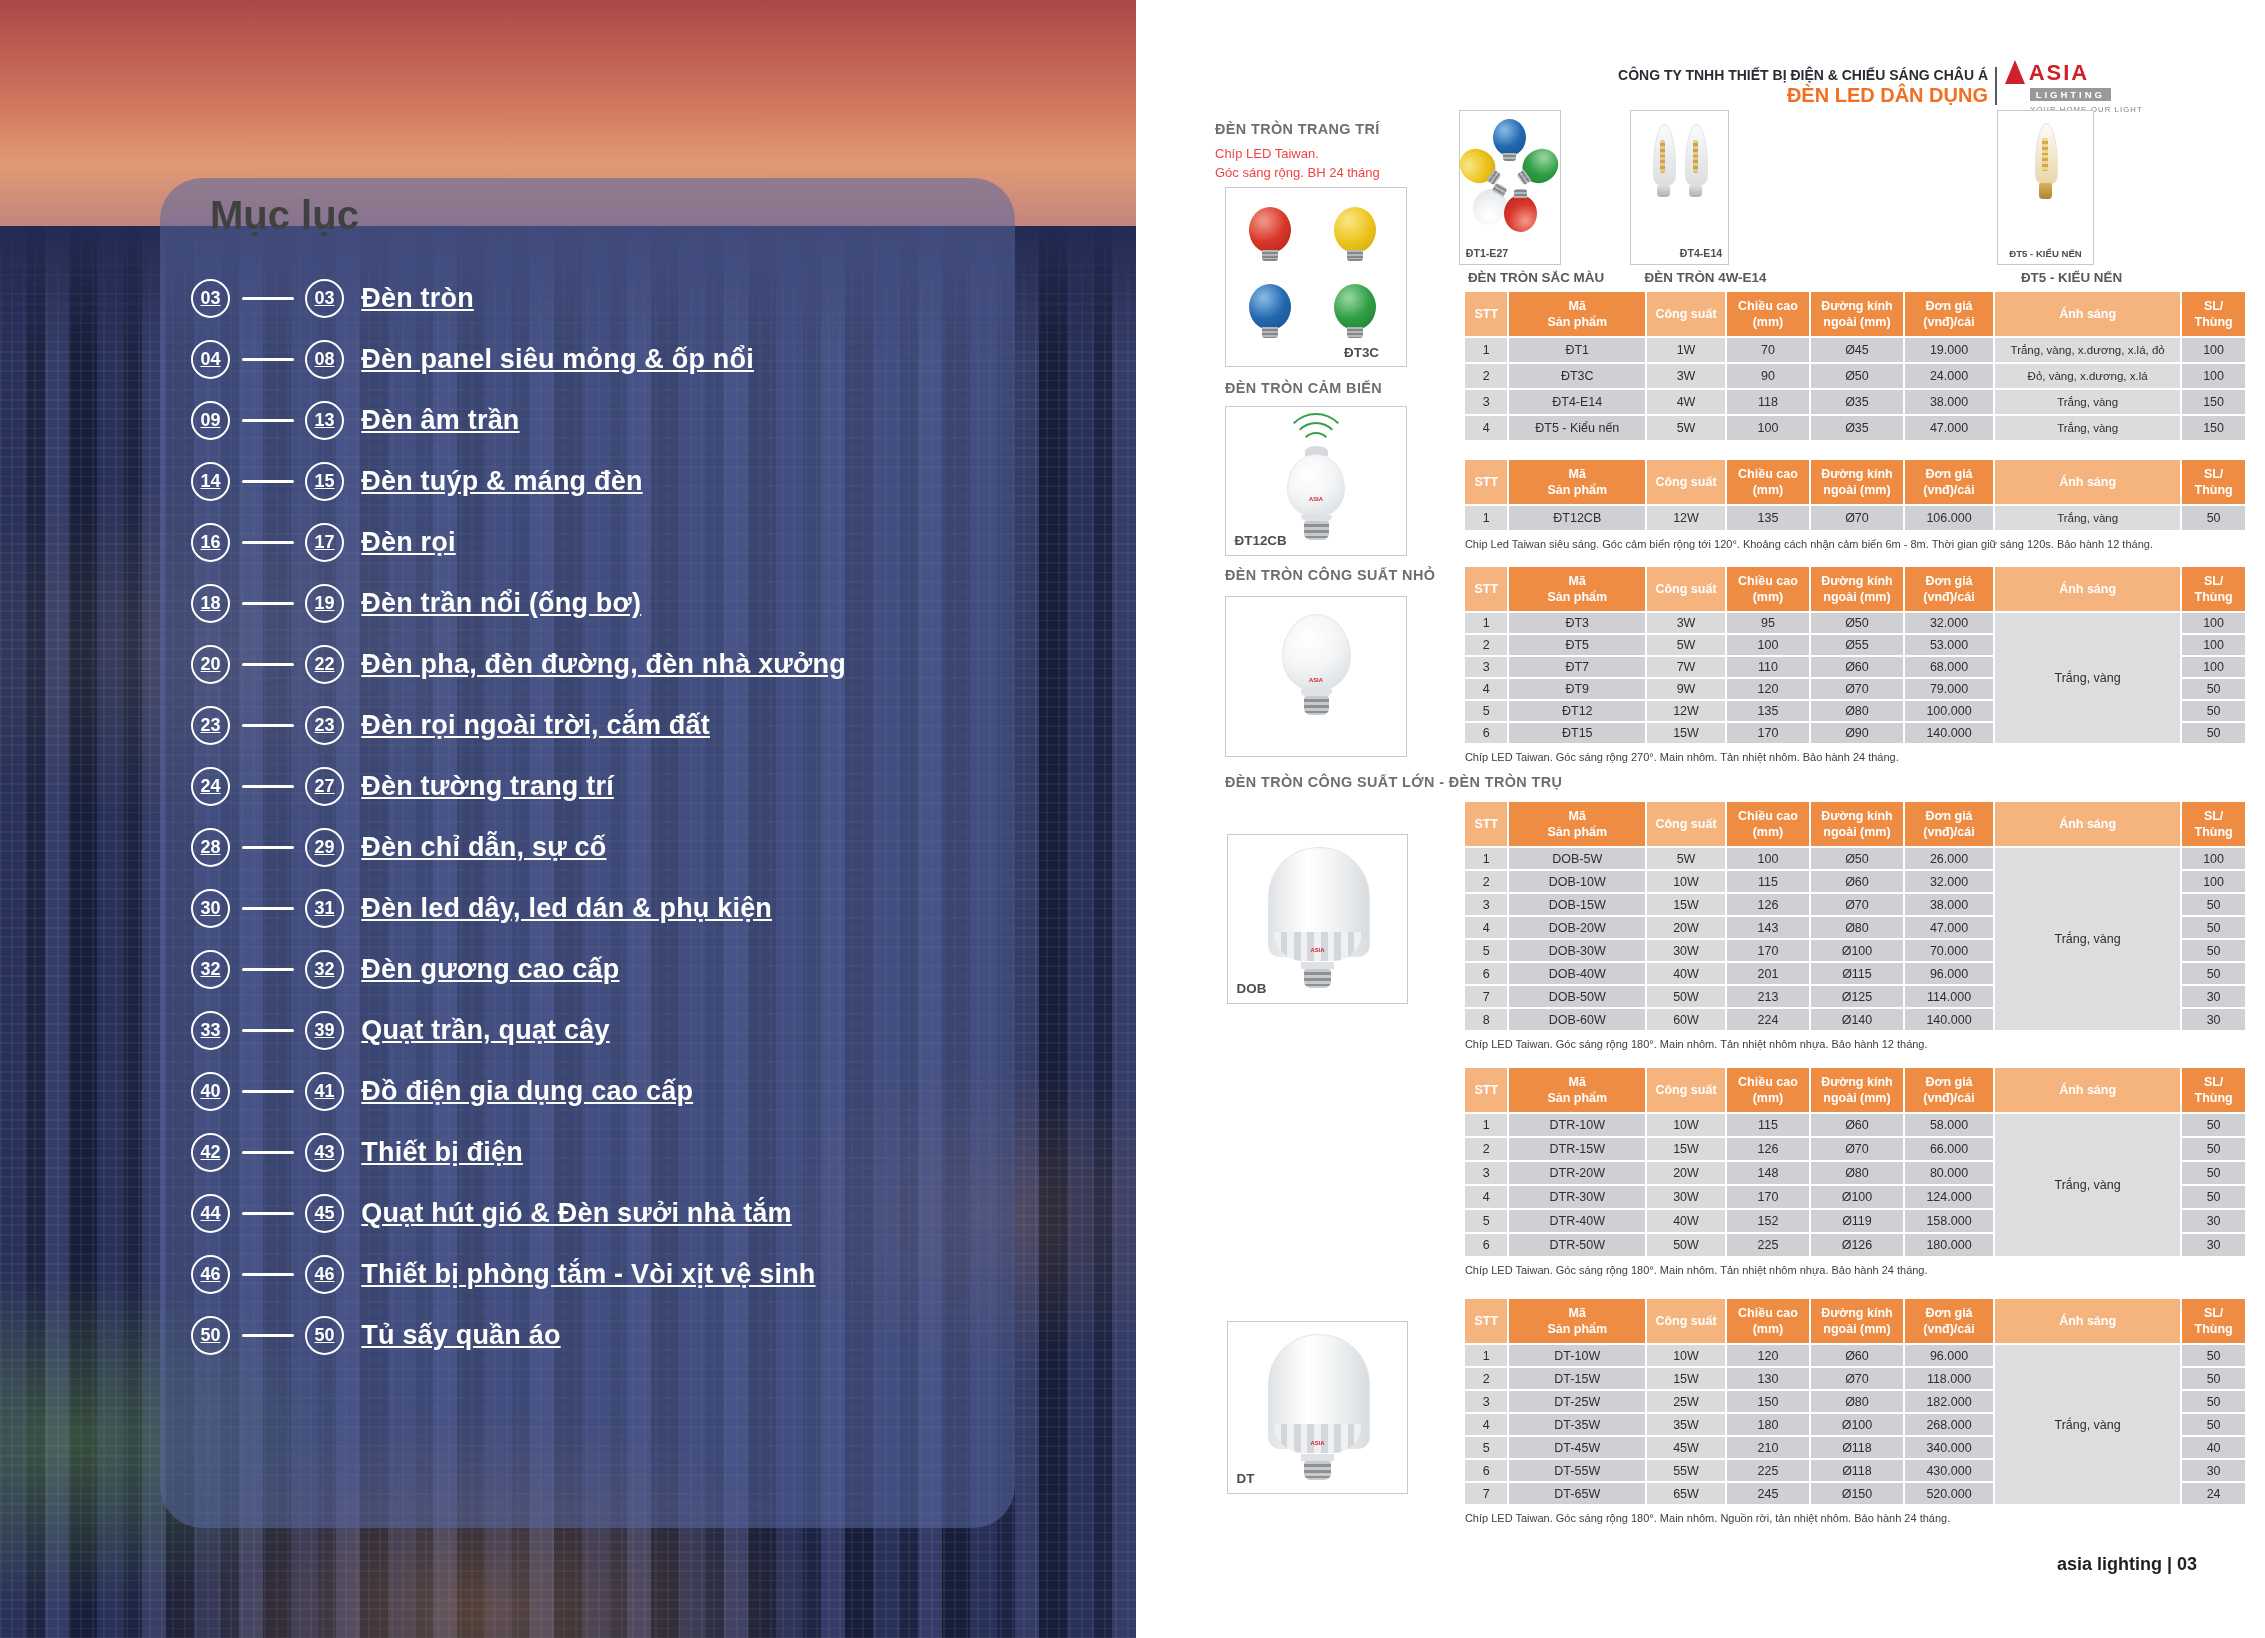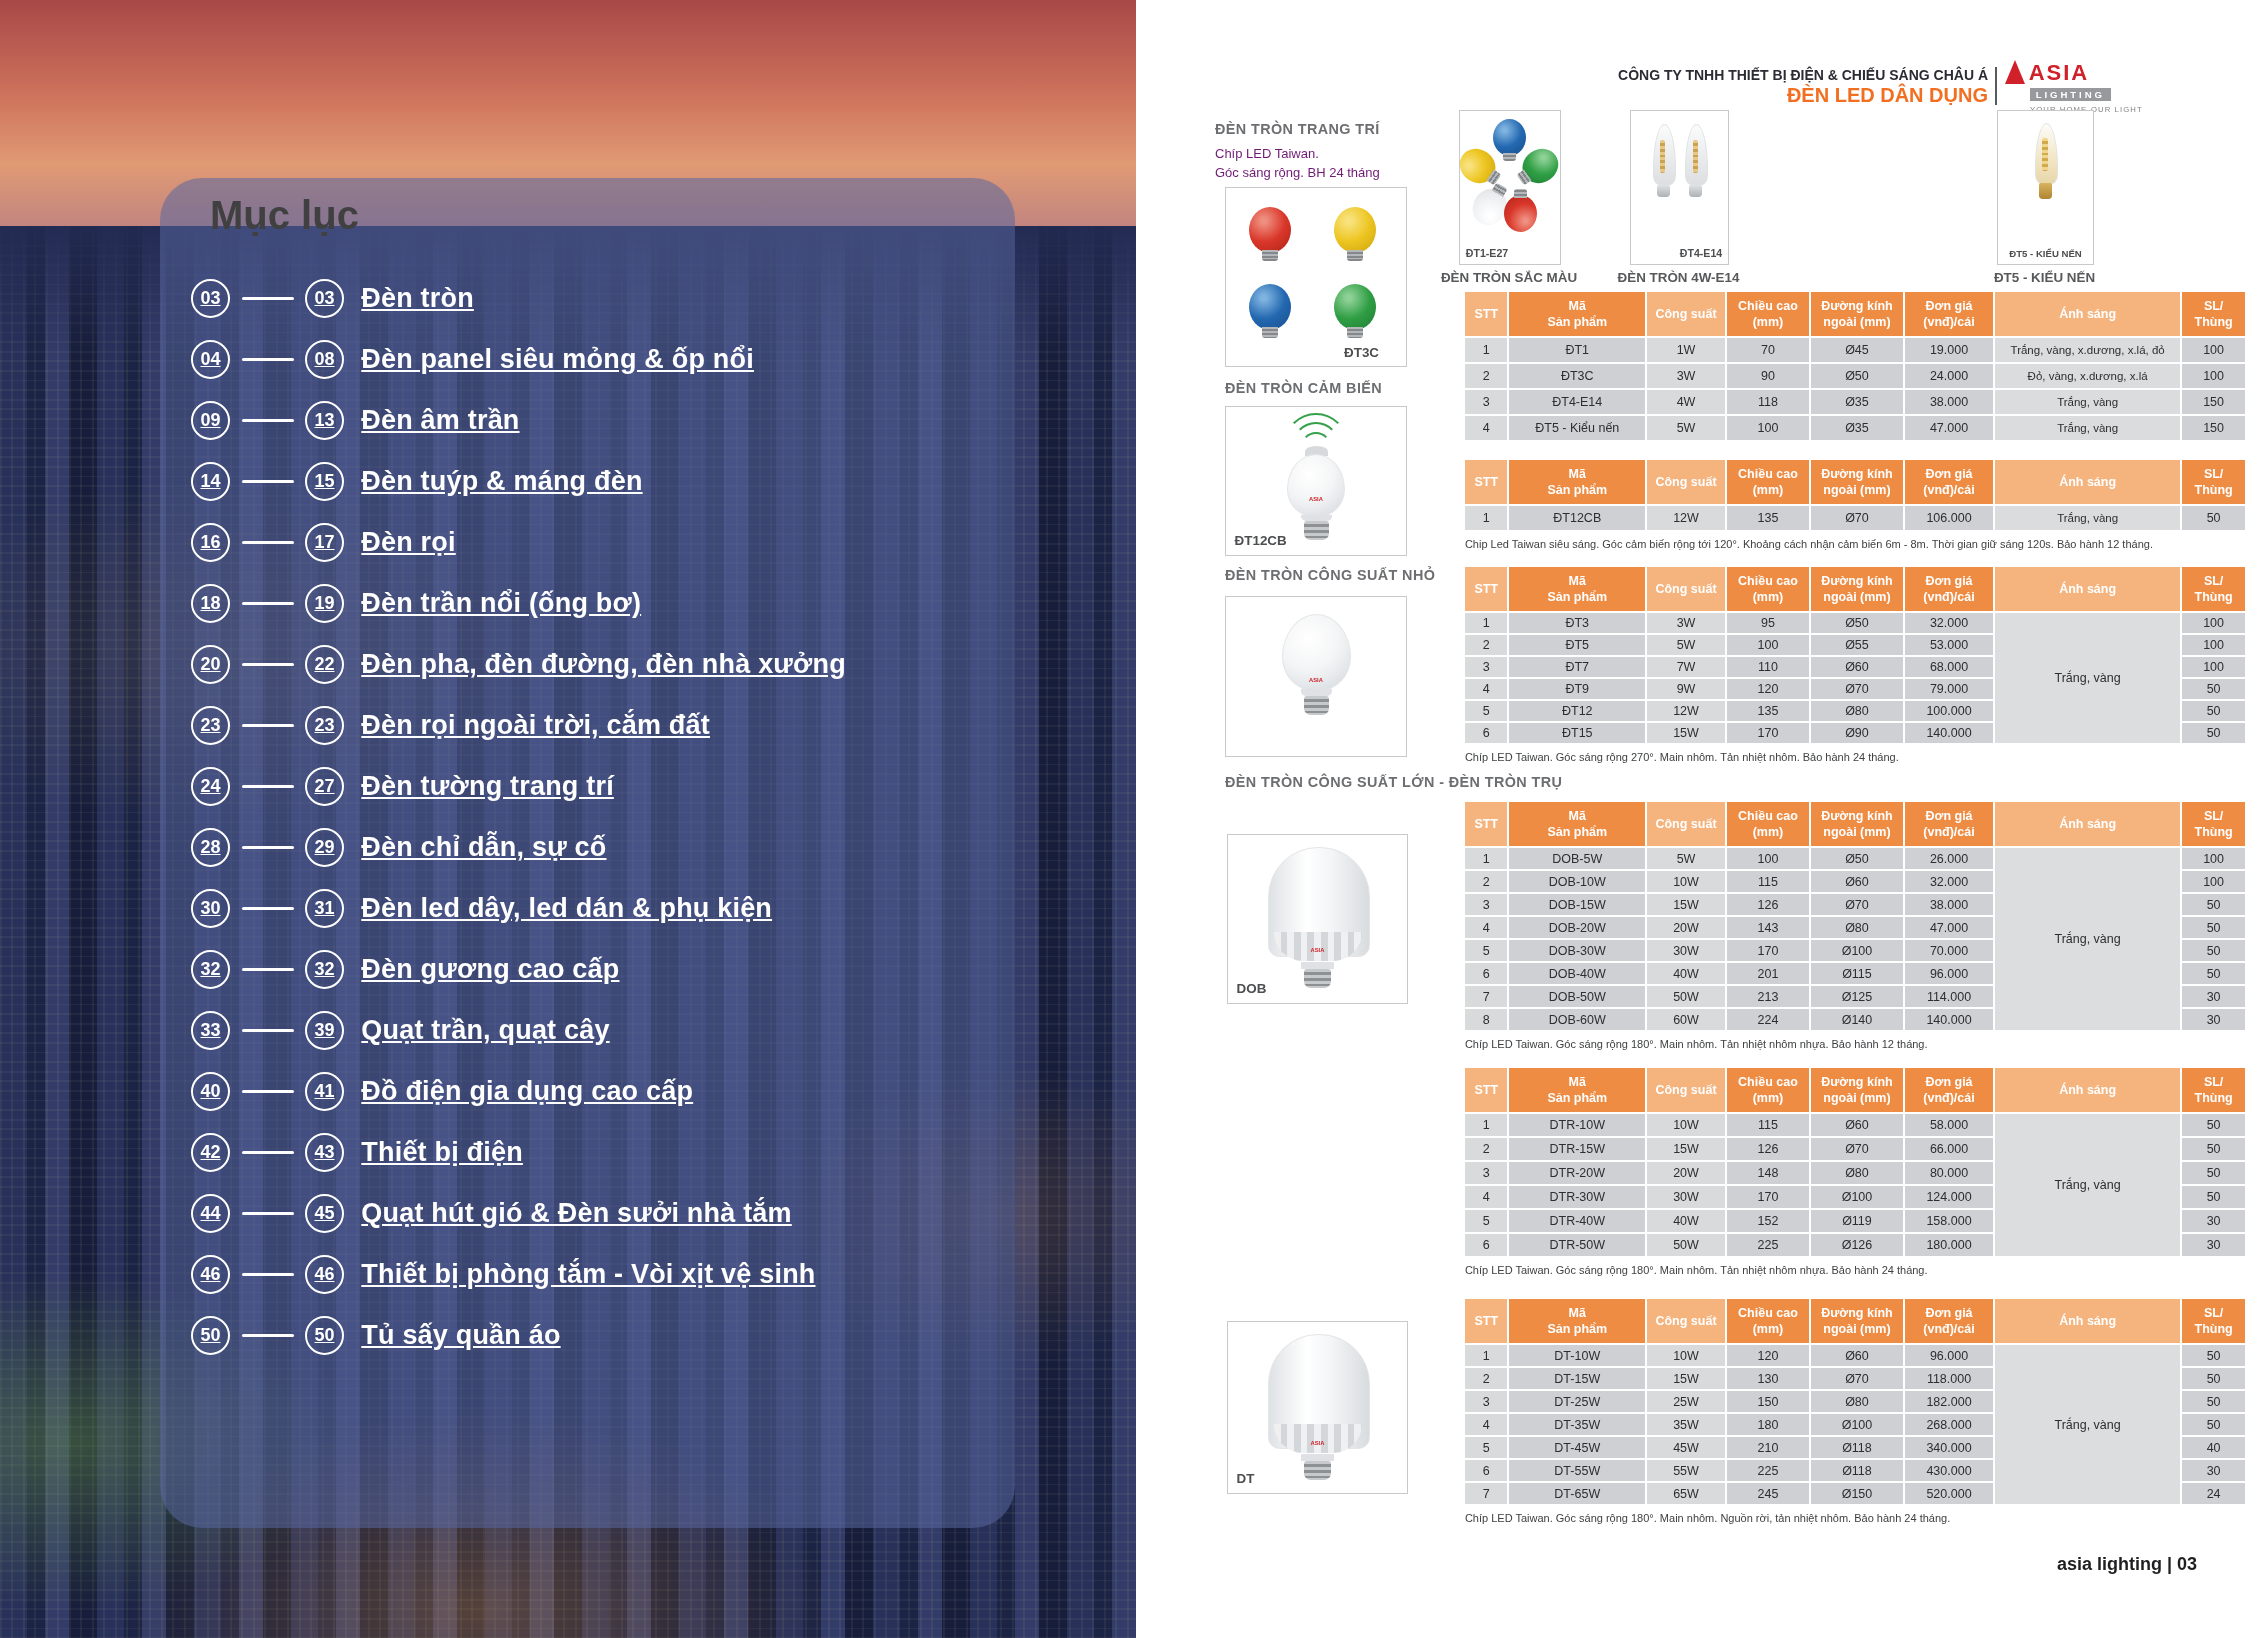--- a/index.html
+++ b/index.html
@@ -42,24 +42,24 @@
   .logo-top{display:flex;align-items:flex-end;}
   .logo-tri{width:0;height:0;border-left:10.6px solid transparent;border-right:10.6px solid transparent;
             border-bottom:24px solid #d0202a;margin-right:3.8px;}
   .logo-asia{font-size:22px;font-weight:bold;color:#d0202a;letter-spacing:1.9px;line-height:1;}
   .logo-lighting{margin:2.9px 0 0 25px;background:#97999c;color:#fff;font-size:9.6px;font-weight:bold;
                  letter-spacing:2.9px;padding:1px 5.8px;display:inline-block;}
   .logo-tag{margin:2.9px 0 0 25px;font-size:7.7px;color:#808285;letter-spacing:1.1px;white-space:nowrap;}
 
   
   .sec-title{position:absolute;font-size:14.4px;font-weight:bold;color:#6d6e71;letter-spacing:0.4px;white-space:nowrap;}
-  .sec-desc{position:absolute;font-size:13px;color:#701a75;white-space:nowrap;}
+  .sec-desc{position:absolute;font-size:13px;color:#ef4444;white-space:nowrap;}
   .box{position:absolute;background:#fff;border:1px solid #c8c9cb;}
   .code{position:absolute;left:8.6px;bottom:6.7px;font-size:13.4px;font-weight:bold;color:#4d4e50;white-space:nowrap;}
-  .box-caption{position:absolute;top:270px;font-size:13.4px;font-weight:bold;color:#58595b;text-align:center;white-space:nowrap;}
+  .box-caption{position:absolute;top:270px;font-size:13.4px;font-weight:bold;color:#58595b;text-align:center;white-space:nowrap;padding-left:27px;}
 
   
   .cb{position:absolute;width:42px;height:56px;}
   .cb .g{width:42px;height:46px;border-radius:50%;}
   .cb .s{width:15.4px;height:10.6px;margin:-2.9px auto 0;border-radius:0 0 2.9px 2.9px;
          background:repeating-linear-gradient(180deg,#b5b8bb 0 1.9px,#85888b 1.9px 3.8px);}
   .cb.red .g{background:radial-gradient(circle at 35% 30%, #ef8f80 6%, #d9372a 50%, #ad2317);}
   .cb.yellow .g{background:radial-gradient(circle at 35% 30%, #f8e27d 6%, #edc520 50%, #caa20e);}
   .cb.blue .g{background:radial-gradient(circle at 35% 30%, #7fb3e0 6%, #2368b0 50%, #174f8c);}
   .cb.green .g{background:radial-gradient(circle at 35% 30%, #8ed196 6%, #2f9e44 50%, #1f7c33);}

